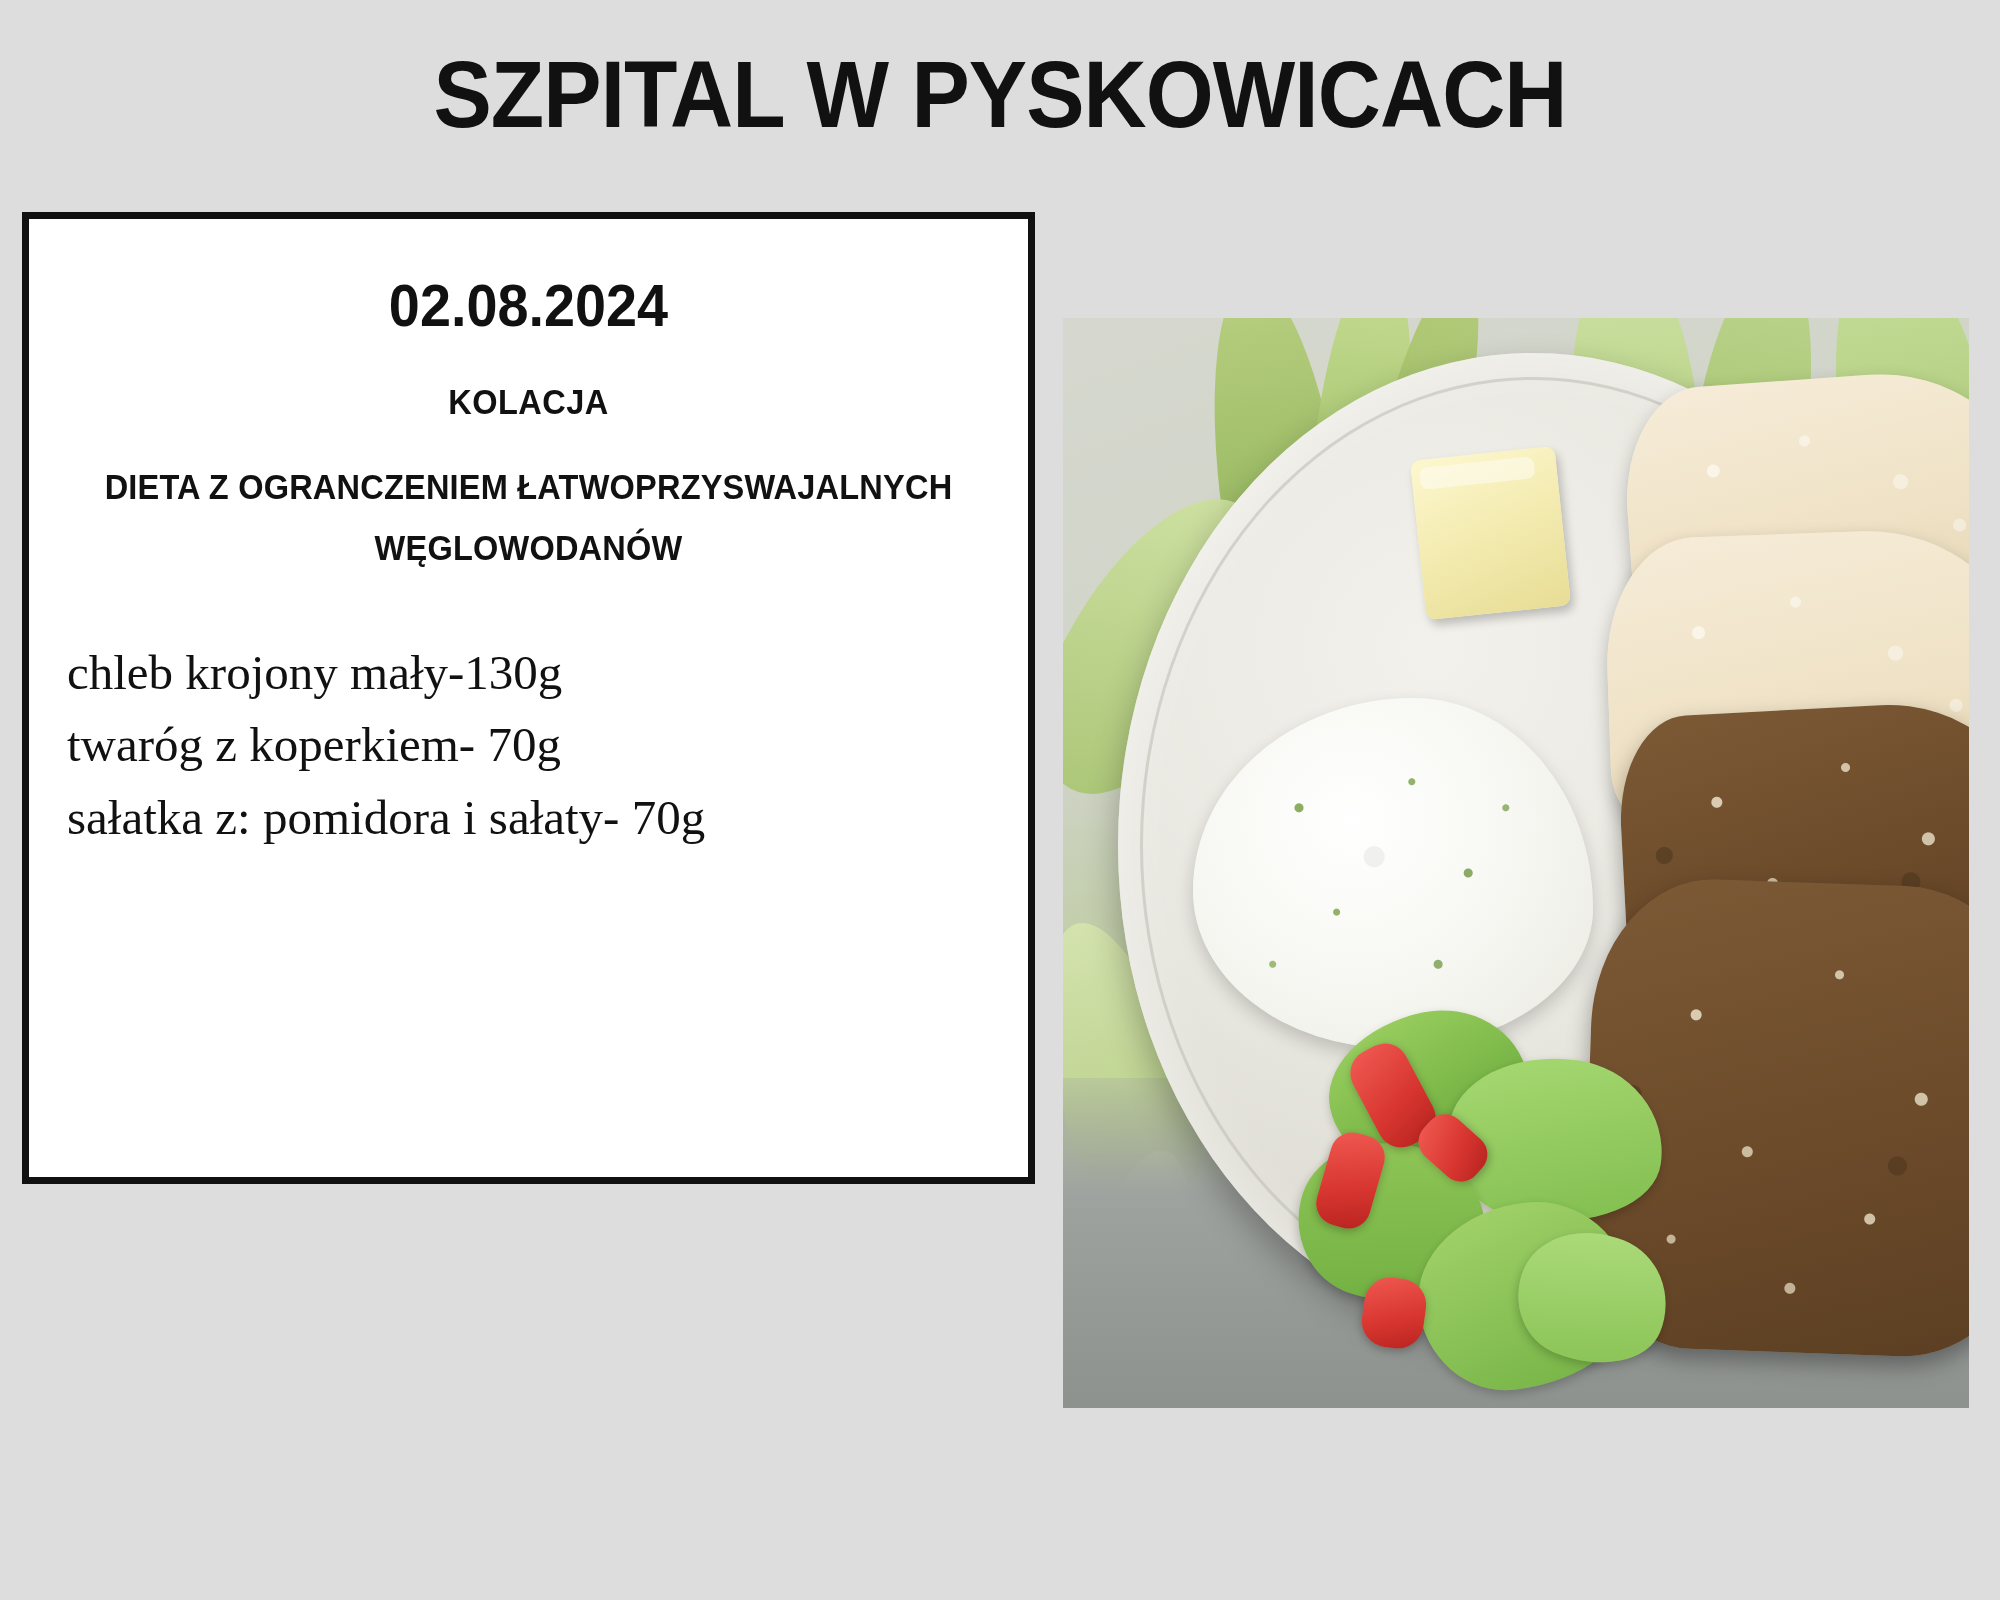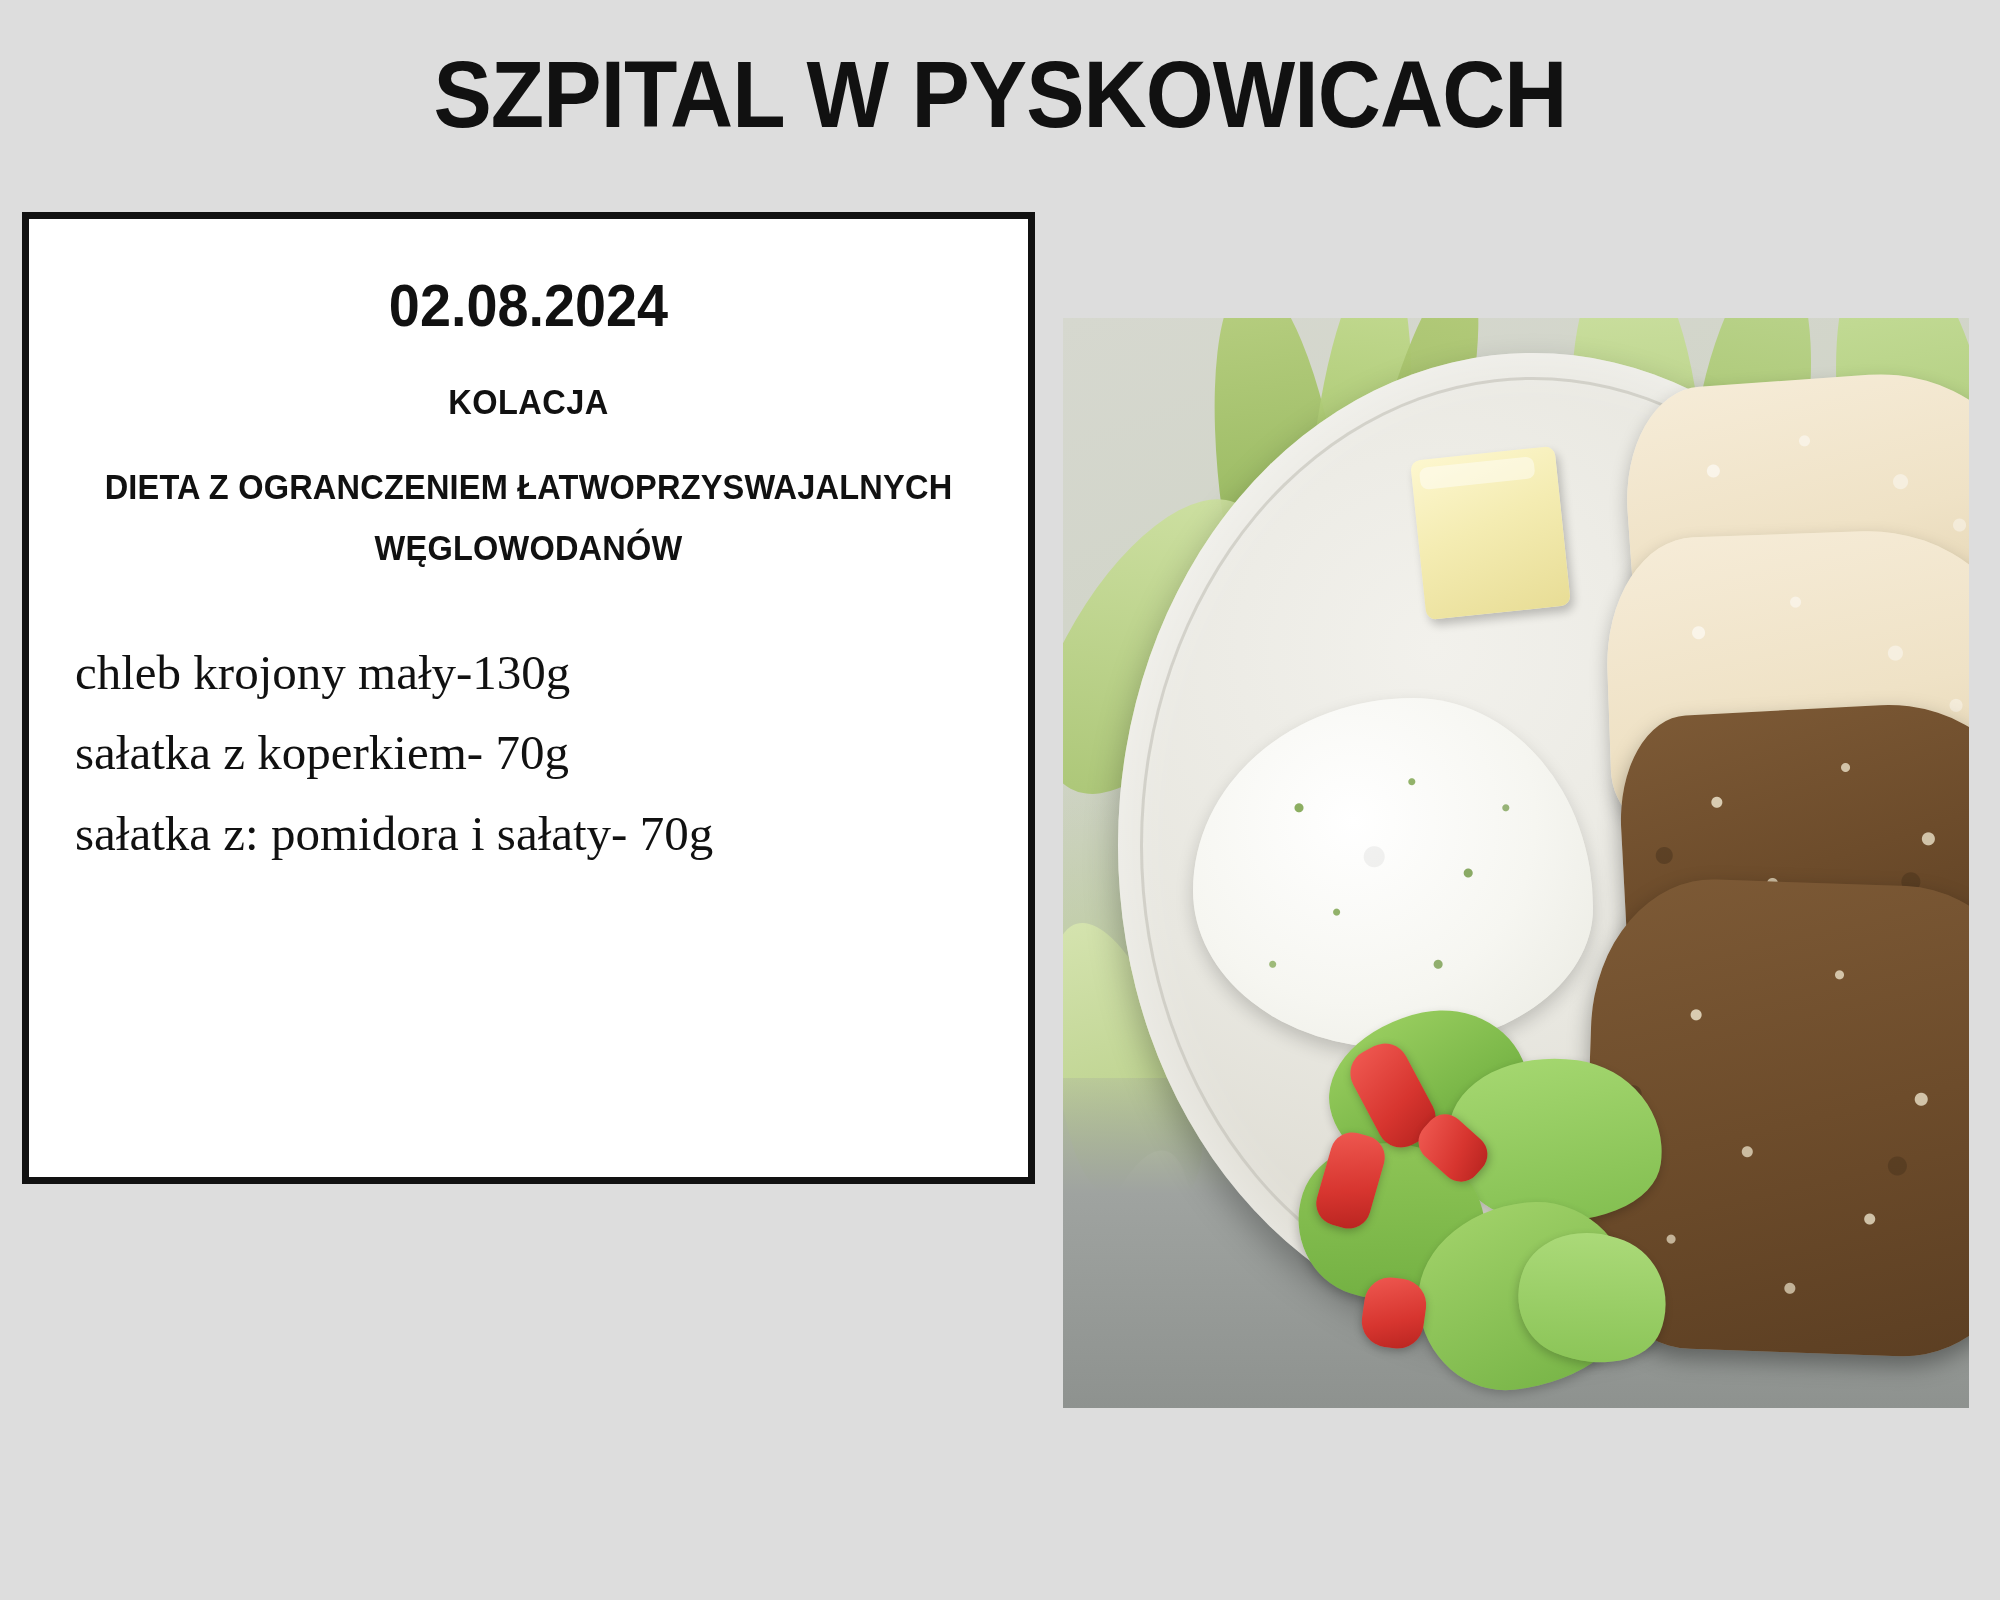--- a/index.html
+++ b/index.html
@@ -83,21 +83,21 @@
   .items-list {
     list-style: none;
     margin: 62px 0 0 0;
     padding: 0 0 0 38px;
     font-family: "Liberation Serif", serif;
     font-size: 49px;
     line-height: 1.30;
     color: #111111;
   }
   .items-list li {
-    margin: 8px;
+    margin: 0;
     padding: 0 8px 9px 0;
     white-space: nowrap;
   }
 
   .photo {
     position: absolute;
     left: 1063px;
     top: 318px;
     width: 906px;
     height: 1090px;
@@ -310,21 +310,21 @@
 
     <div class="menu-meal">KOLACJA</div>
 
     <div class="menu-diet">
       <div>DIETA Z OGRANCZENIEM ŁATWOPRZYSWAJALNYCH</div>
       <div>WĘGLOWODANÓW</div>
     </div>
 
     <ul class="items-list">
       <li>chleb krojony mały-130g</li>
-      <li>sałatka z koperkiem- 70g</li>
+      <li>twaróg z koperkiem- 70g</li>
       <li>sałatka z: pomidora i sałaty- 70g</li>
     </ul>
 
   </div>
 
   <div class="photo">
     <div class="bg-leaves">
       <div class="leaf l1"></div>
       <div class="leaf l2"></div>
       <div class="leaf l3"></div>

